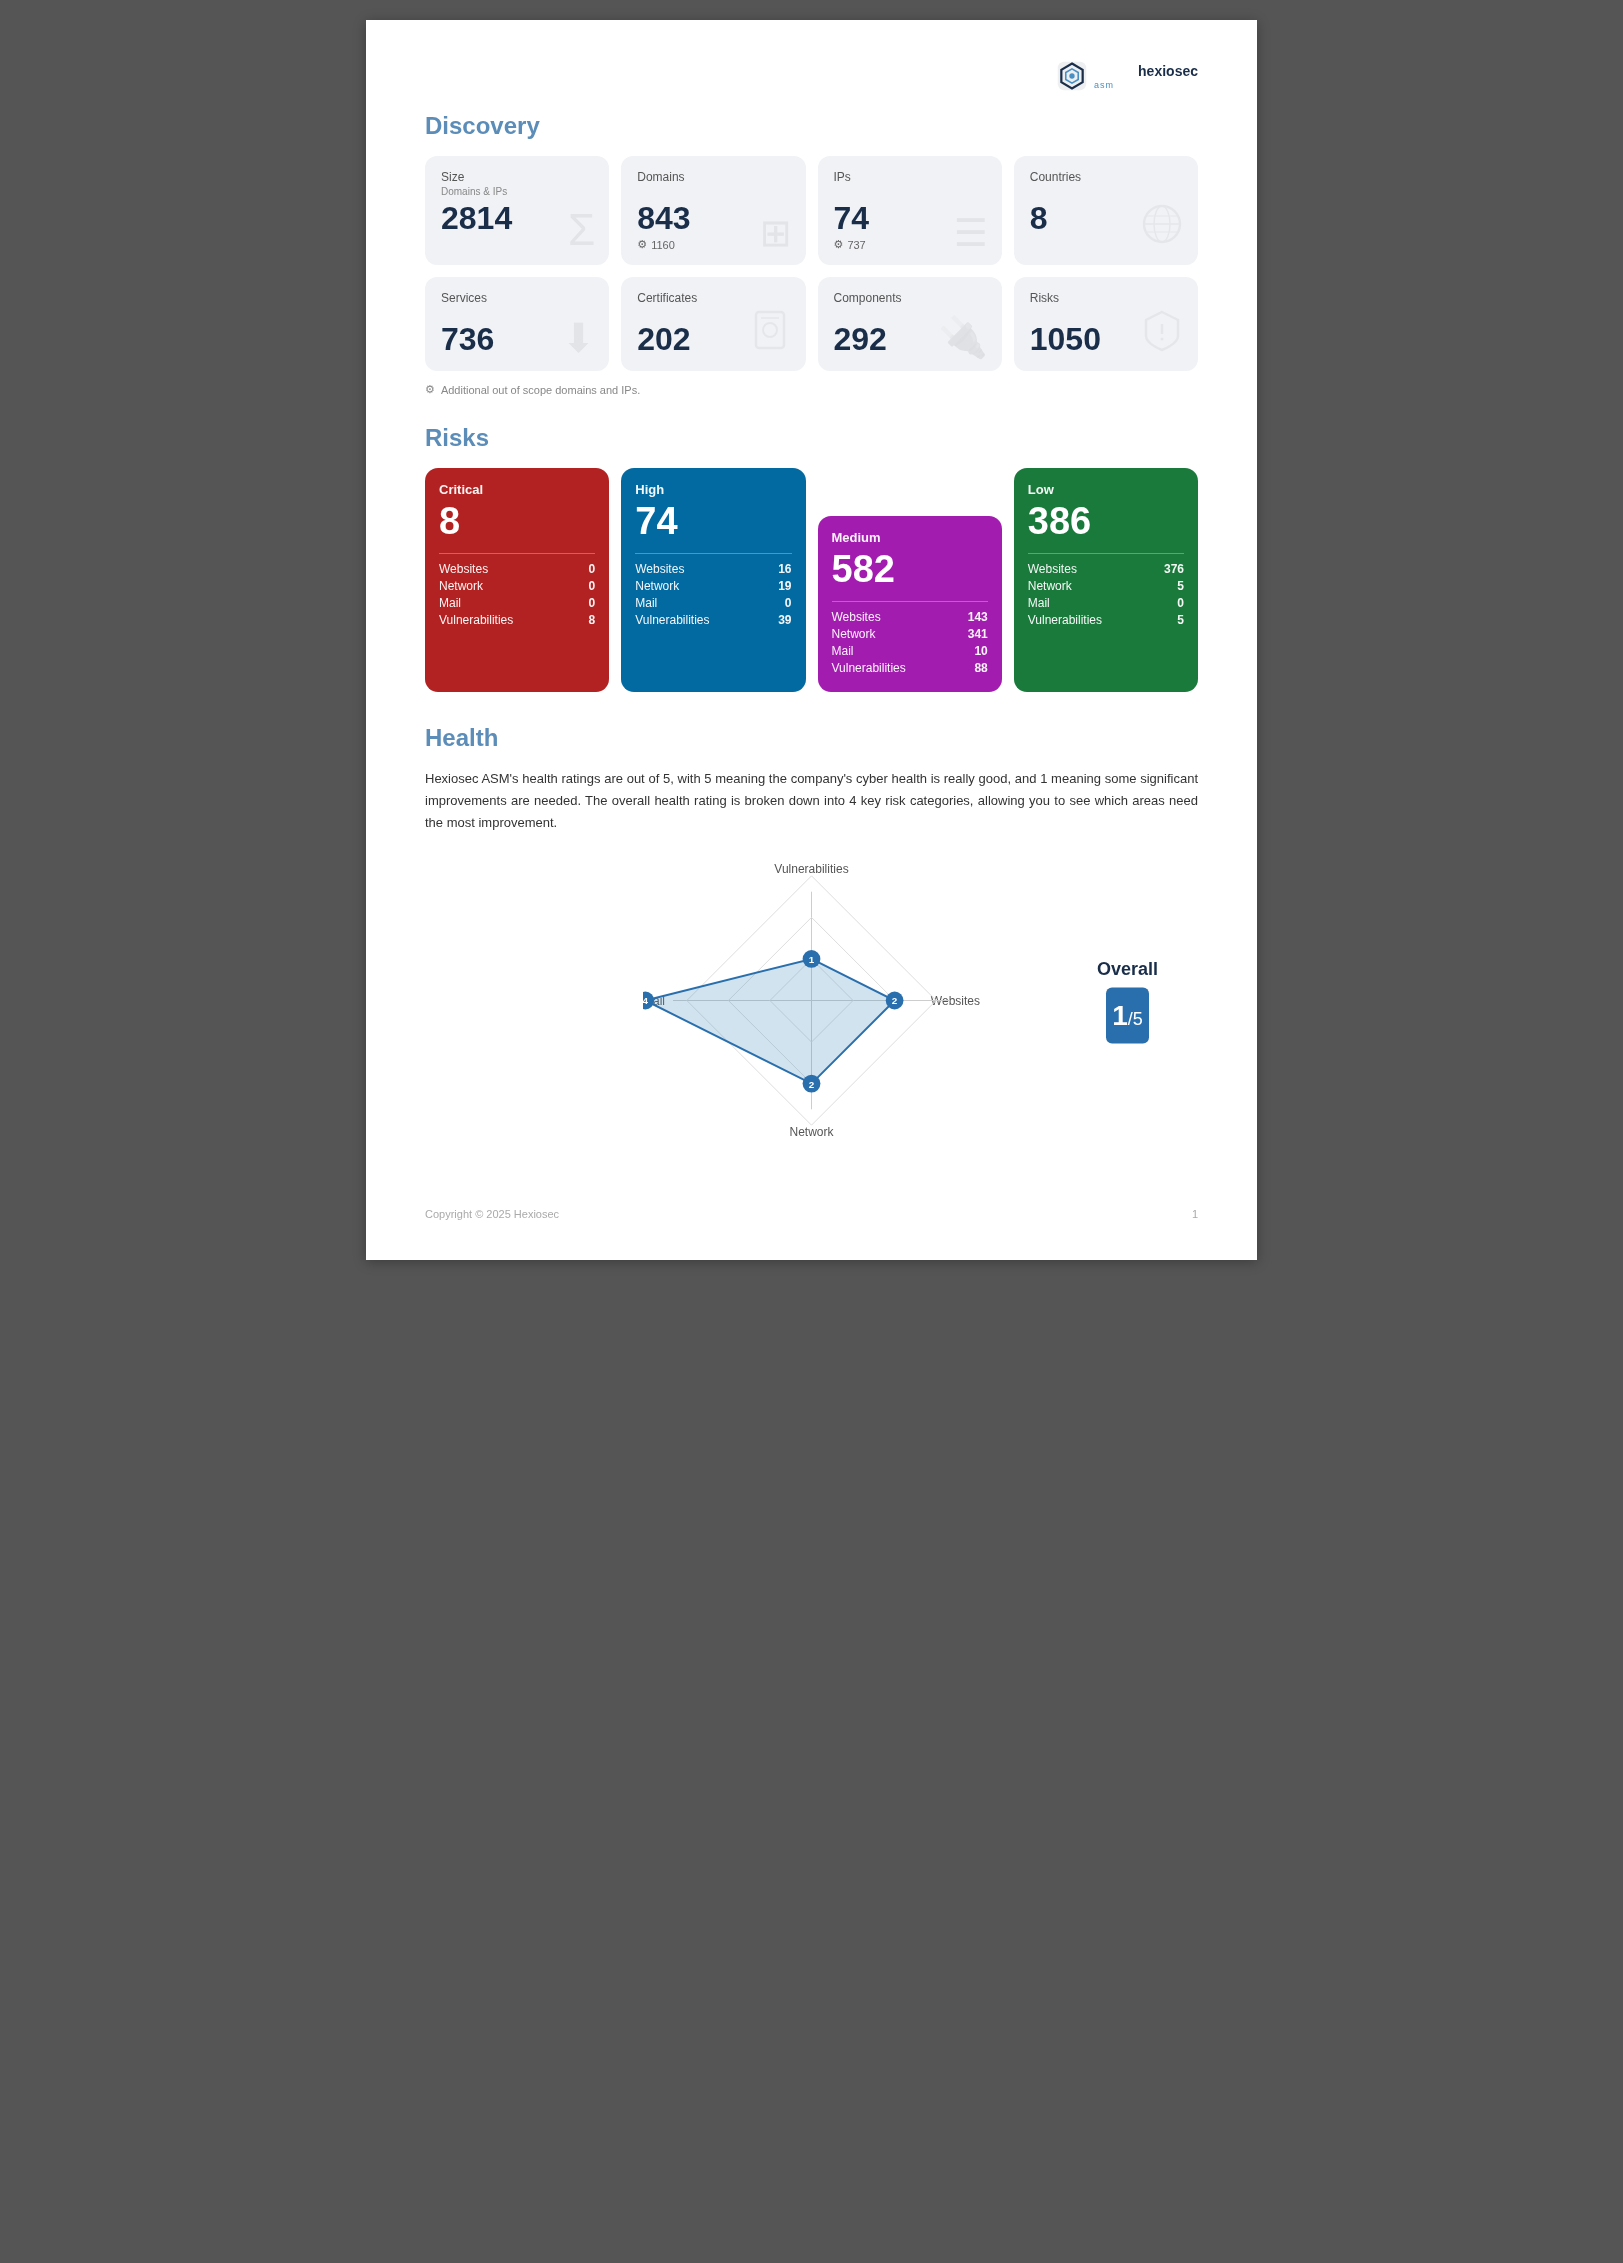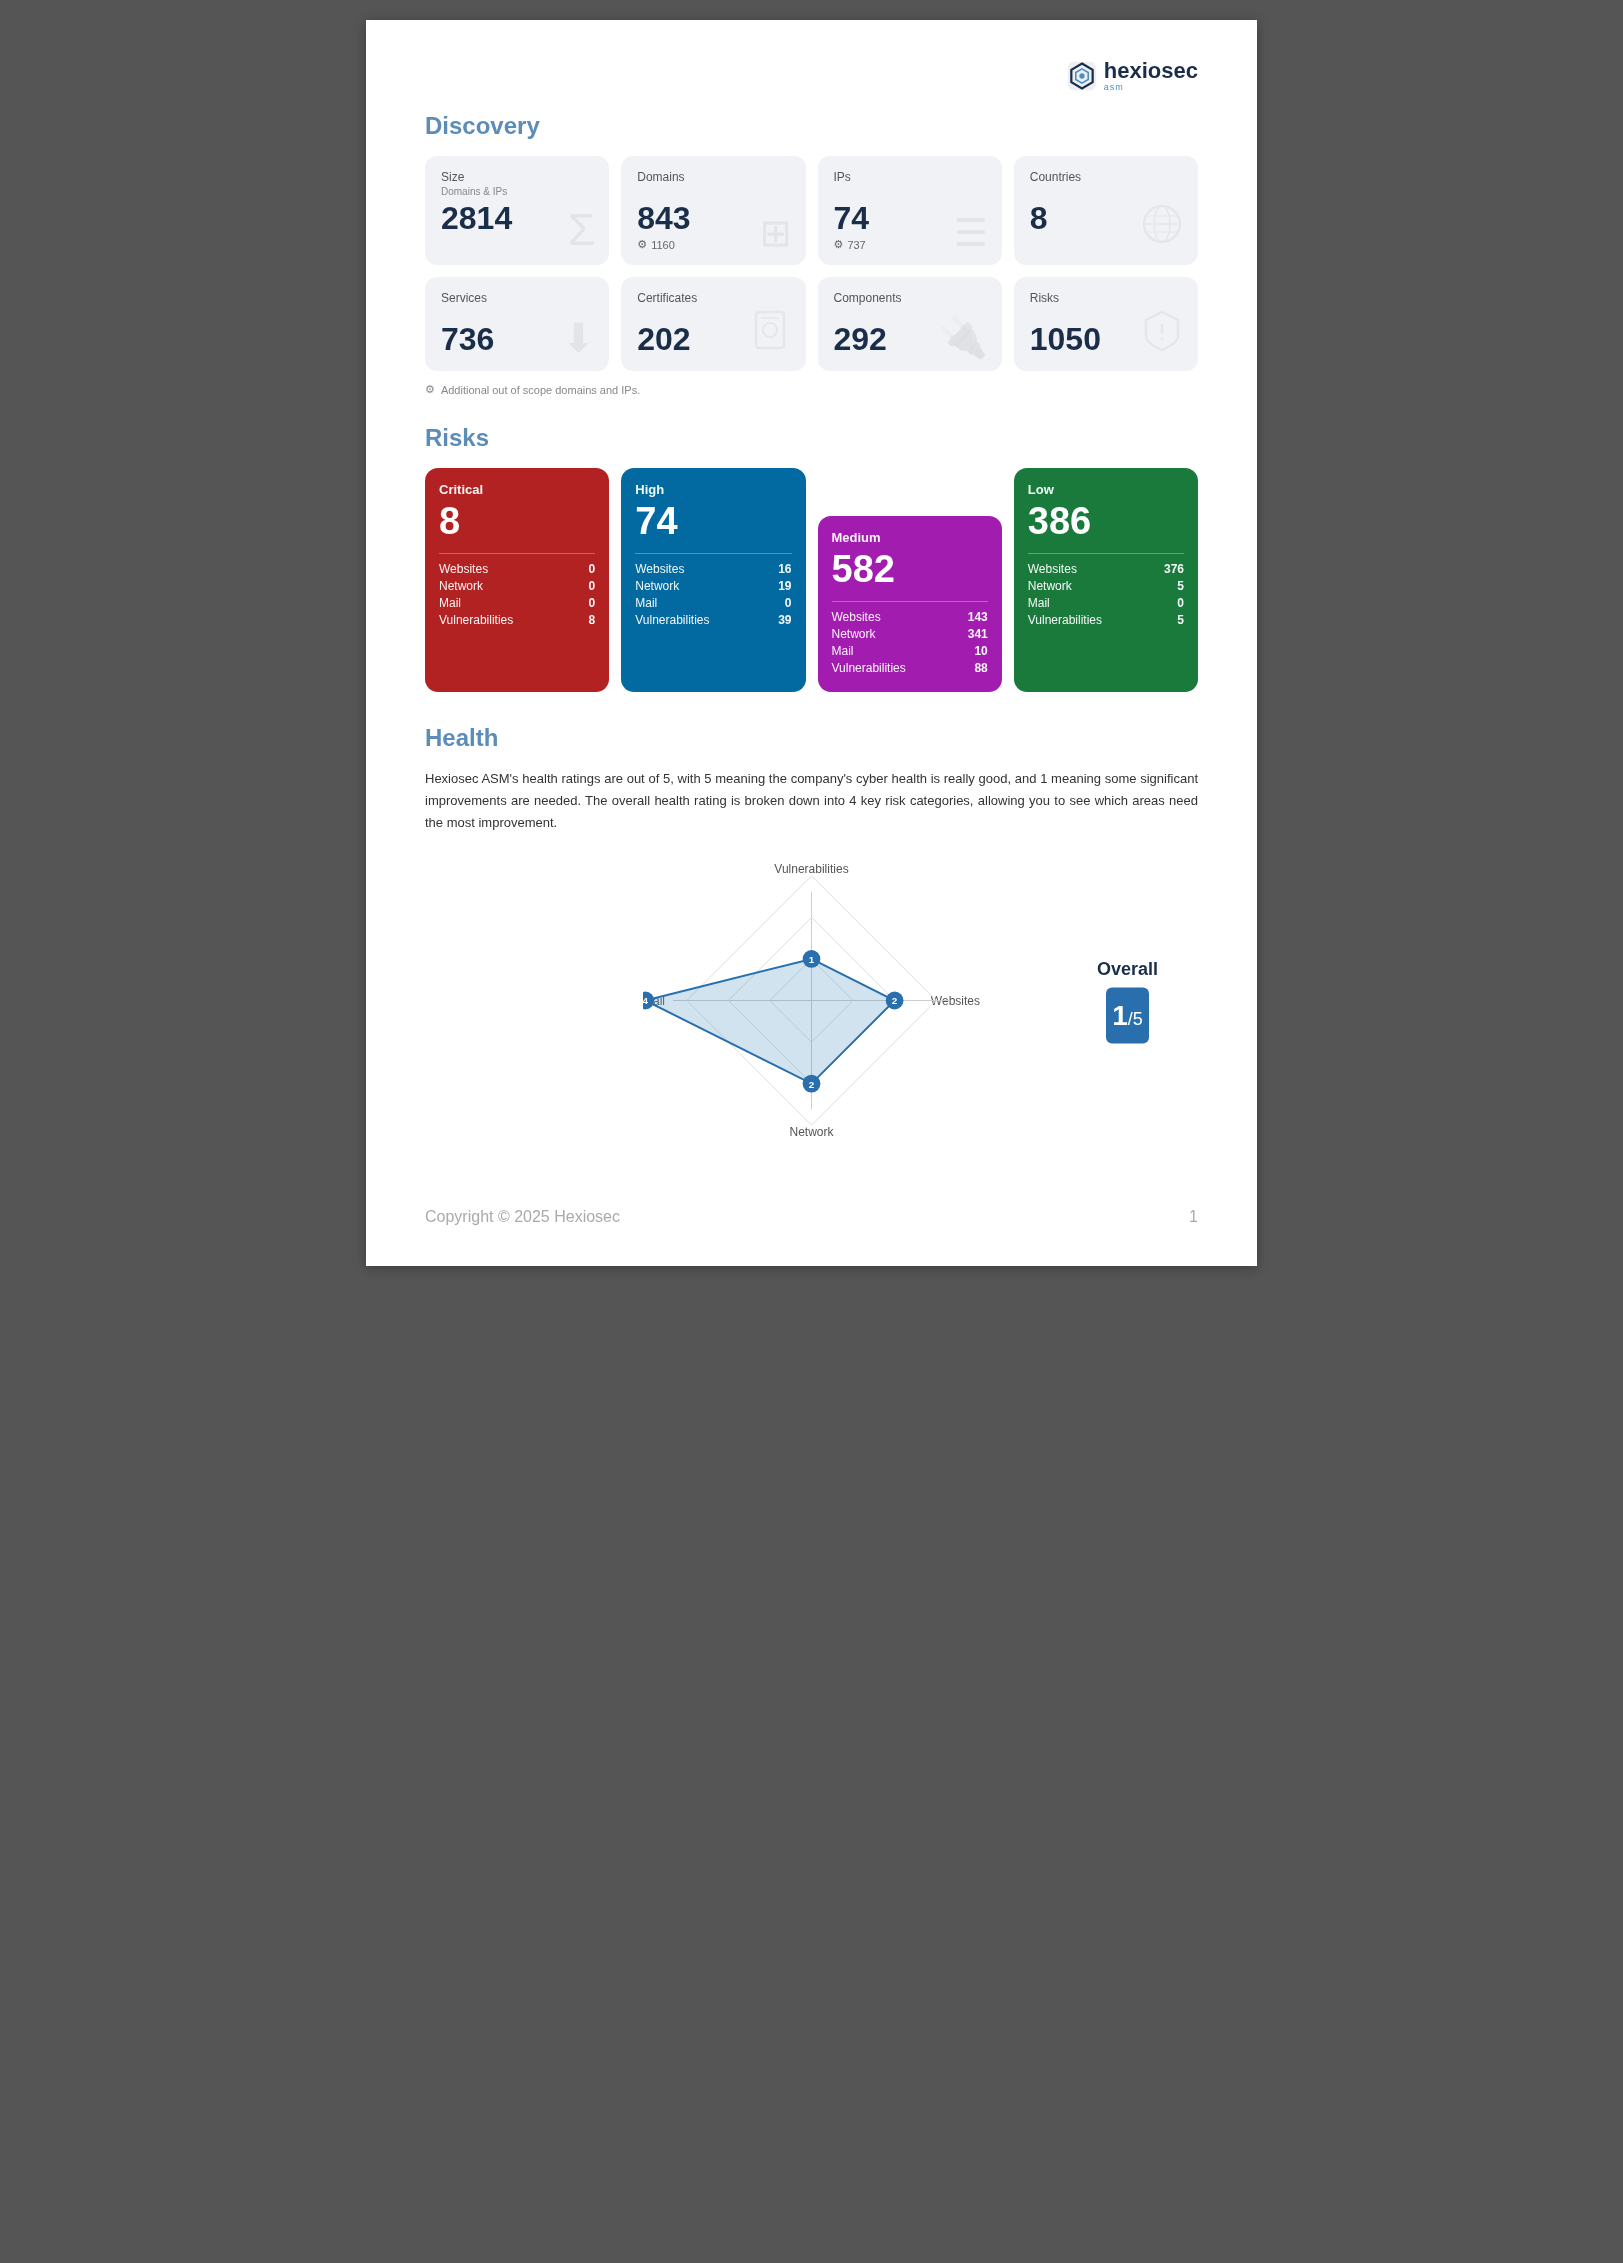--- a/index.html
+++ b/index.html
@@ -29,24 +29,25 @@
     .logo {
       display: flex;
       align-items: center;
       gap: 6px;
     }
     .logo-icon {
       width: 32px;
       height: 32px;
     }
     .logo-text {
-      font-size: 22px;
+      font-size: 14px;
       font-weight: bold;
       color: #1a2e4a;
       line-height: 1;
+      margin-left: 44px;
     }
     .logo-sub {
       font-size: 9px;
       color: #4a90c4;
       letter-spacing: 1px;
       display: block;
     }
 
     
     .section-title {
@@ -214,21 +215,21 @@
     .overall-value span.denom {
       font-size: 18px;
       font-weight: normal;
     }
 
     
     .footer {
       margin-top: 59px;
       display: flex;
       justify-content: space-between;
-      font-size: 16px;
+      font-size: 11px;
       color: #aaa;
       border-top: none;
       padding-top: 10px;
     }
   </style>
 </head>
 <body>
 
 <div class="page">
 

